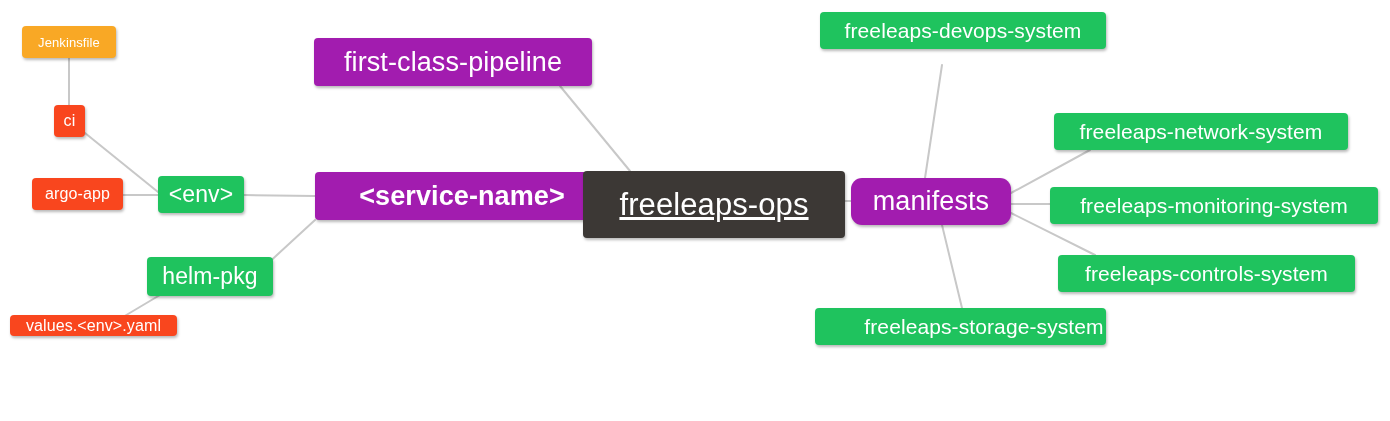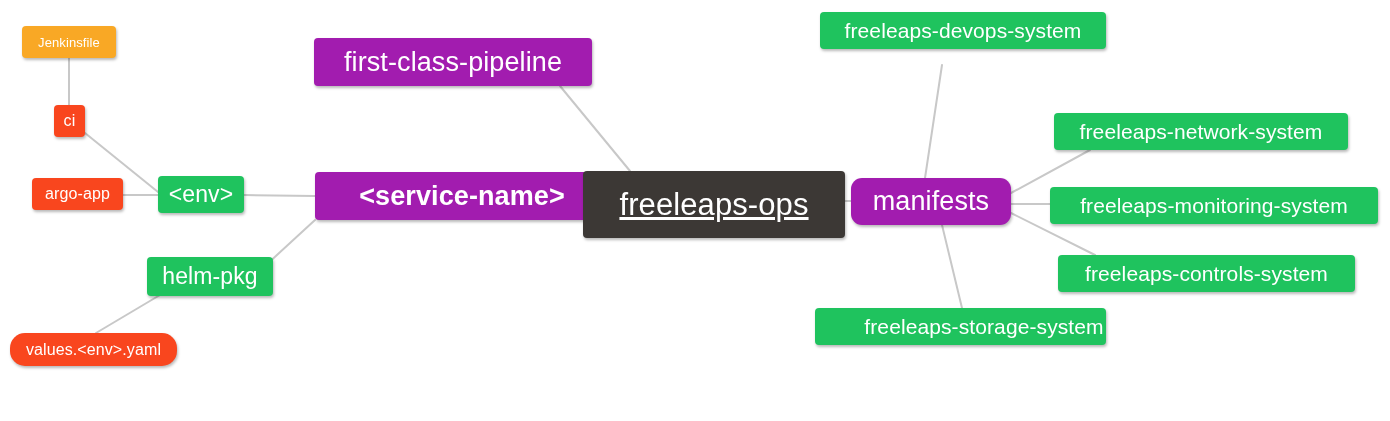--- a/index.html
+++ b/index.html
@@ -73,21 +73,21 @@
       <path d="M 1011,204 L 1050,204" stroke="#c8c8c8" stroke-width="2" fill="none" stroke-linecap="round"></path>
       <path d="M 1011,213 L 1095,255" stroke="#c8c8c8" stroke-width="2" fill="none" stroke-linecap="round"></path>
       <path d="M 942,225 L 962,308" stroke="#c8c8c8" stroke-width="2" fill="none" stroke-linecap="round"></path>
     </svg>
   <div id="node-layer">
       <div class="node n-orange sz-xxs" style="left: 22px; top: 26px; width: 94px; height: 32px;">Jenkinsfile</div>
       <div class="node n-red sz-xs" style="left: 54px; top: 105px; width: 31px; height: 32px;">ci</div>
       <div class="node n-red sz-xs" style="left: 32px; top: 178px; width: 91px; height: 32px;">argo-app</div>
       <div class="node n-green sz-md" style="left: 158px; top: 176px; width: 86px; height: 37px;">&lt;env&gt;</div>
       <div class="node n-green sz-md" style="left: 147px; top: 257px; width: 126px; height: 39px;">helm-pkg</div>
-      <div class="node n-red sz-xs" style="left: 10px; top: 333px; width: 167px; height: 33px; border-radius: 15px;">values.&lt;env&gt;.yaml</div>
+      <div class="node n-red sz-xs" style="left: 10px; top: 315px; width: 167px; height: 21px;">values.&lt;env&gt;.yaml</div>
       <div class="node n-blue sz-lg" style="left: 314px; top: 38px; width: 278px; height: 48px;">first-class-pipeline</div>
       <div class="node n-blue sz-lg" style="left: 315px; top: 172px; width: 294px; height: 48px; font-weight: bold;">&lt;service-name&gt;</div>
       <div class="node n-root sz-root" style="left: 583px; top: 171px; width: 262px; height: 67px;">freeleaps-ops</div>
       <div class="node n-blue sz-lg" style="left: 851px; top: 178px; width: 160px; height: 47px; border-radius: 11px;">manifests</div>
       <div class="node n-green sz-sm" style="left: 800px; top: 12px; width: 286px; height: 37px; margin-left: 20px;">freeleaps-devops-system</div>
       <div class="node n-green sz-sm" style="left: 1054px; top: 113px; width: 294px; height: 37px;">freeleaps-network-system</div>
       <div class="node n-green sz-sm" style="left: 1050px; top: 187px; width: 328px; height: 37px;">freeleaps-monitoring-system</div>
       <div class="node n-green sz-sm" style="left: 1058px; top: 255px; width: 297px; height: 37px;">freeleaps-controls-system</div>
       <div class="node n-green sz-sm" style="left: 815px; top: 308px; width: 291px; height: 37px; padding-left: 47px;">freeleaps-storage-system</div>
     </div>

